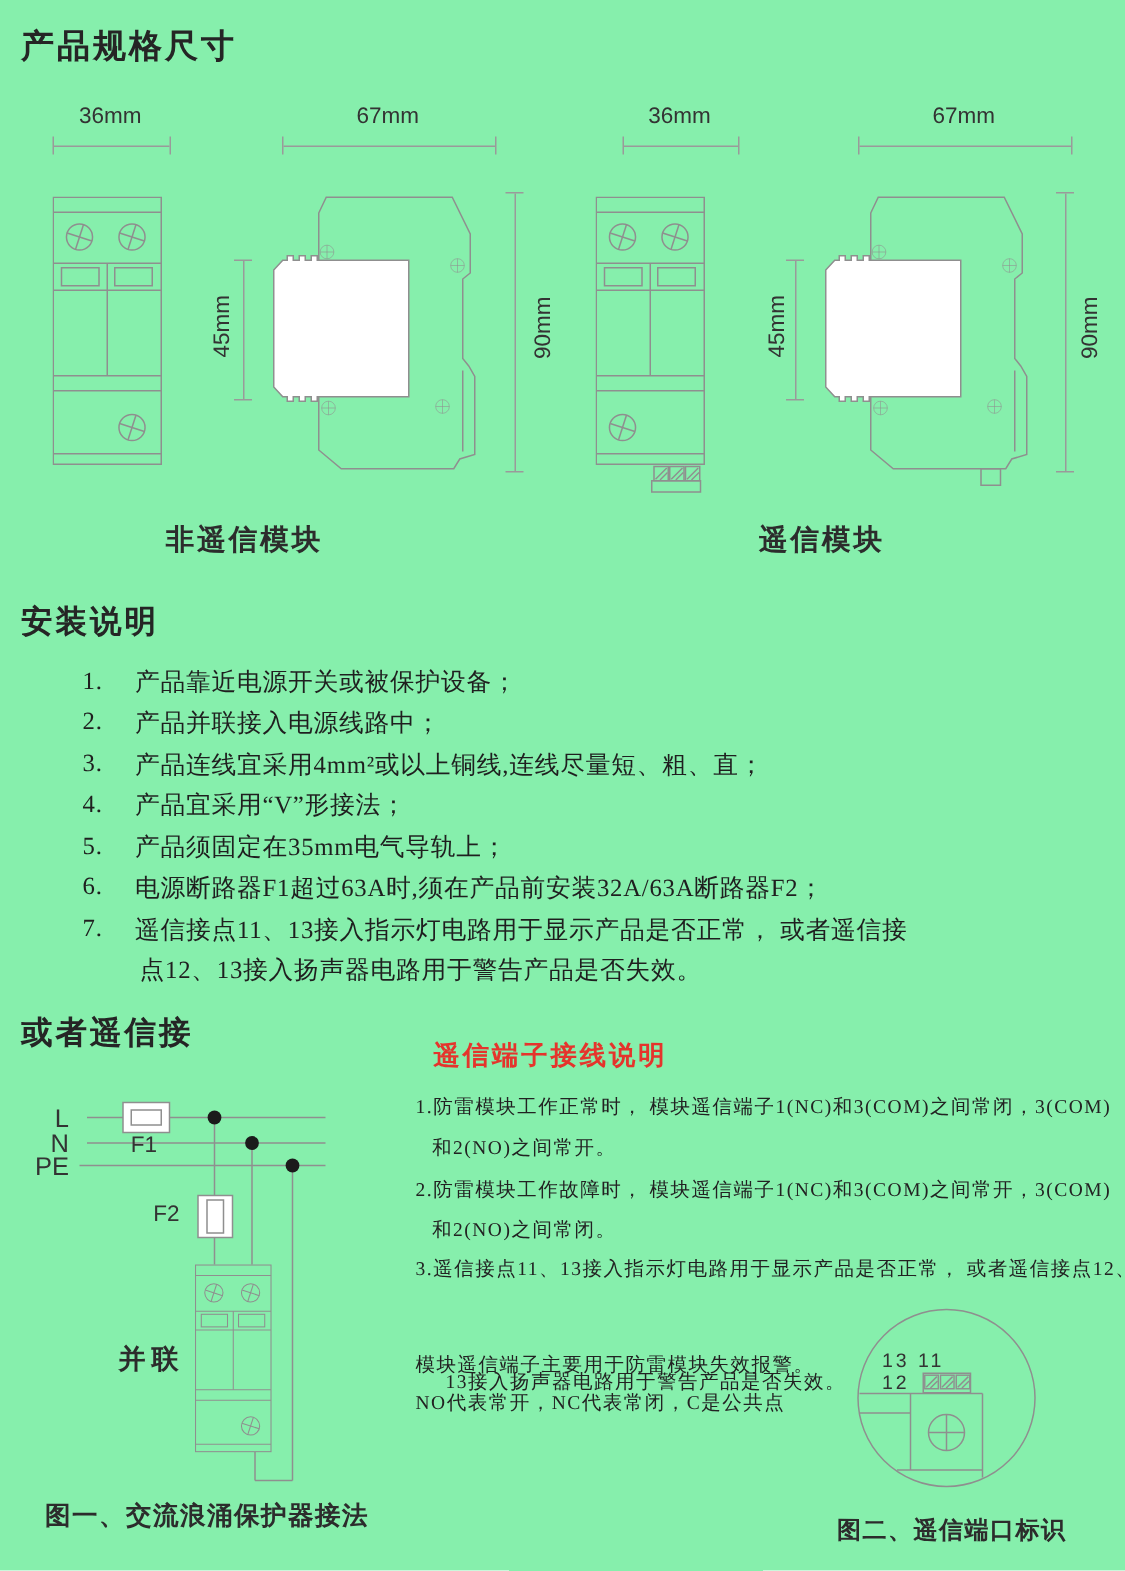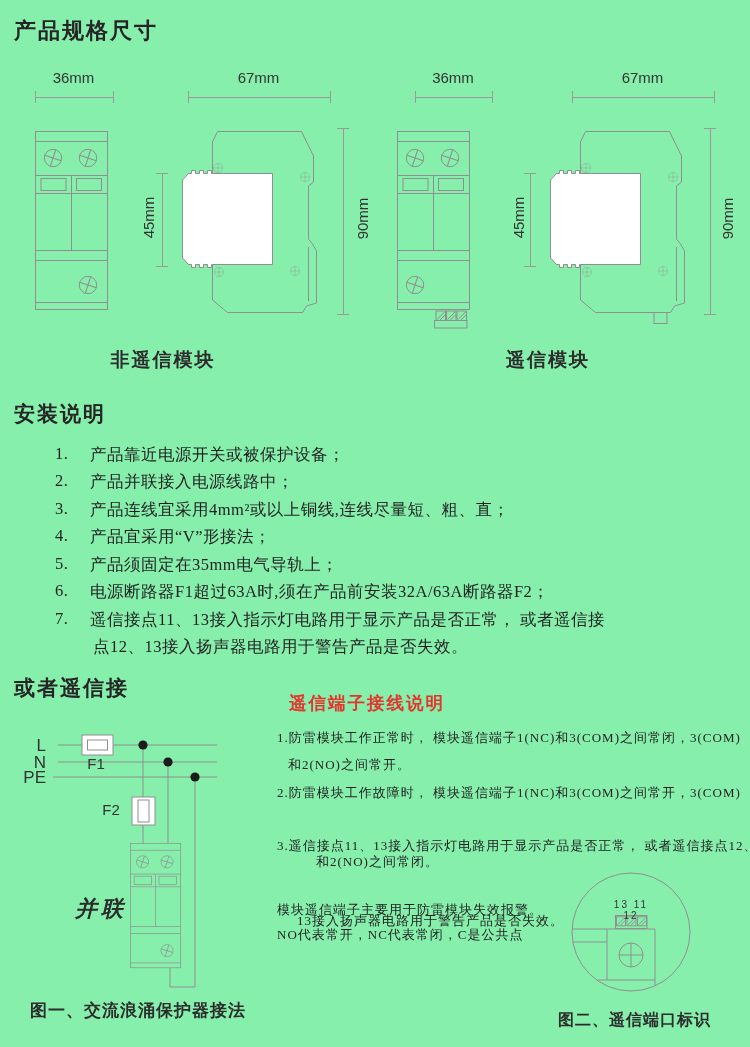--- a/index.html
+++ b/index.html
@@ -196,29 +196,29 @@
       <use href="#front-base"></use>
       <use href="#screw-lg" transform="translate(53,154)"></use>
     </g>
   </svg>
 
   <div class="abs circ-label" style="left:14px;top:736px;width:32px;">L</div>
   <div class="abs circ-label" style="left:14px;top:753px;width:32px;">N</div>
   <div class="abs circ-label" style="left:14px;top:768px;width:32px;">PE</div>
   <div class="abs fuse-label" style="left:81px;top:712px;width:30px;margin-top:43px;">F1</div>
   <div class="abs fuse-label" style="left:96px;top:801px;width:30px;">F2</div>
-  <div class="abs" style="left:70px;top:894px;width:62px;text-align:center;font-family:'Liberation Sans',sans-serif;font-size:22px;font-weight:bold;letter-spacing:4px;color:#2c2c2c;font-style:italic;">并联</div>
+  <div class="abs" style="left:70px;top:894px;width:62px;text-align:center;font-family:'Liberation Sans',sans-serif;font-size:18px;font-weight:bold;letter-spacing:4px;color:#2c2c2c;">并联</div>
   <div class="abs caption" style="left:30px;top:999px;font-size:17px;letter-spacing:1px;">图一、交流浪涌保护器接法</div>
 
   <div class="abs red-title" style="left: 277px; top: 691px; color: rgb(229, 52, 44); margin-left: 12px;">遥信端子接线说明</div>
 
   <div class="abs notes" style="left:277px;top:729px;">1.防雷模块工作正常时， 模块遥信端子1(NC)和3(COM)之间常闭，3(COM)</div>
   <div class="abs notes" style="left:288px;top:756px;">和2(NO)之间常开。</div>
   <div class="abs notes" style="left:277px;top:784px;">2.防雷模块工作故障时， 模块遥信端子1(NC)和3(COM)之间常开，3(COM)</div>
-  <div class="abs notes" style="left:288px;top:853px;margin-left:28px;">和2(NO)之间常闭。</div>
+  <div class="abs notes" style="left:288px;top:811px;">和2(NO)之间常闭。</div>
   <div class="abs notes" style="left:277px;top:837px;">3.遥信接点11、13接入指示灯电路用于显示产品是否正常， 或者遥信接点12、</div>
   <div class="abs notes" style="left:297px;top:864px;margin-top:48px;">13接入扬声器电路用于警告产品是否失效。</div>
   <div class="abs notes" style="left:277px;top:926px;">NO代表常开，NC代表常闭，C是公共点</div>
   <div class="abs notes" style="left:277px;top:901px;">模块遥信端子主要用于防雷模块失效报警。</div>
 
   <svg class="abs" style="left:570px;top:870px;" width="125" height="122" viewBox="0 0 125 122">
     <g stroke="#8f8f8f" fill="none" stroke-width="1">
       <circle cx="61" cy="62" r="59"></circle>
 
       <line x1="3" y1="59" x2="85" y2="59"></line>
@@ -234,16 +234,16 @@
       <g transform="translate(57,46.8) scale(0.95)">
           <use href="#terminal-sq"></use>
         </g>
       <g transform="translate(67.5,46.8) scale(0.95)">
           <use href="#terminal-sq"></use>
         </g>
 
       <use href="#screw-plus" transform="translate(61,85)"></use>
     </g>
   </svg>
-  <div class="abs" style="left:606px;top:899px;width:50px;text-align:center;font-family:'Liberation Sans',sans-serif;font-size:10px;letter-spacing:2px;color:#333;">13 11 12</div>
+  <div class="abs" style="left:588px;top:899px;width:50px;font-family:'Liberation Sans',sans-serif;font-size:13px;letter-spacing:2px;color:#333;">13 11 12</div>
   <div class="abs caption" style="left:558px;top:1010px;font-size:16px;letter-spacing:1px;">图二、遥信端口标识</div>
 
 </div>
 
 </body></html>

